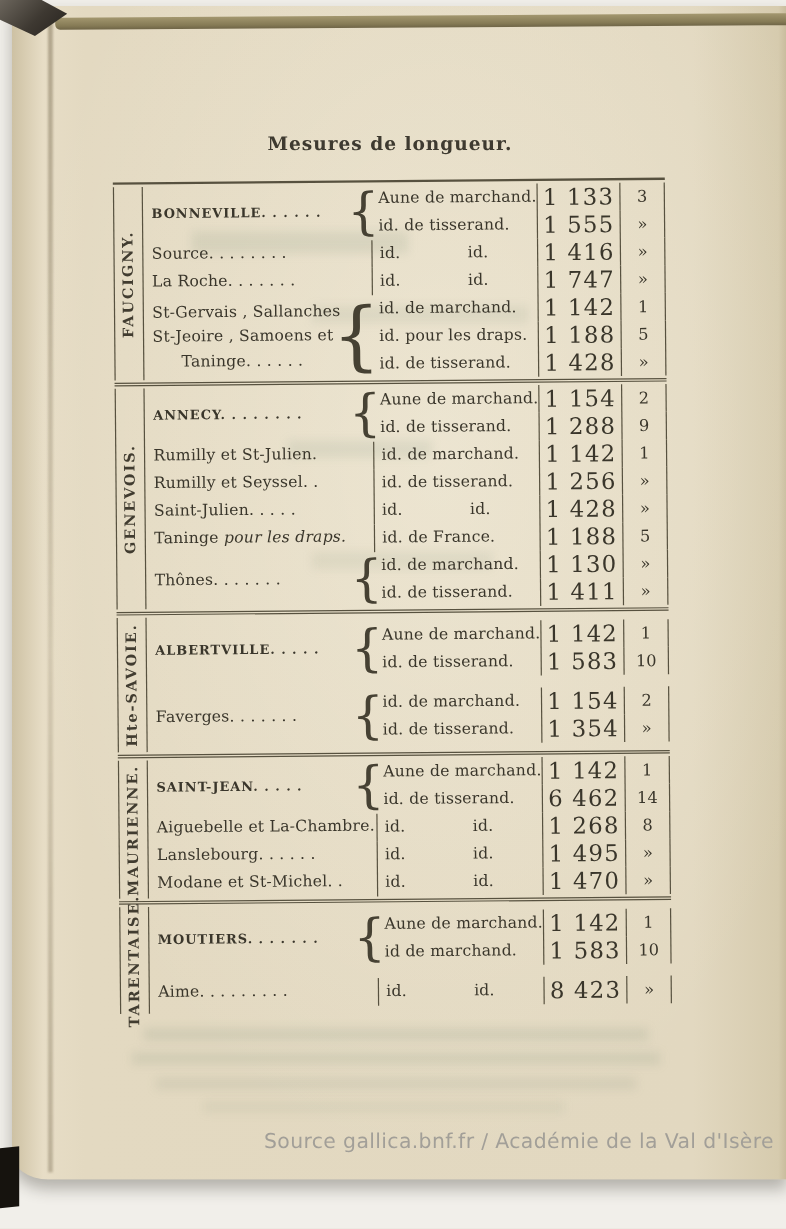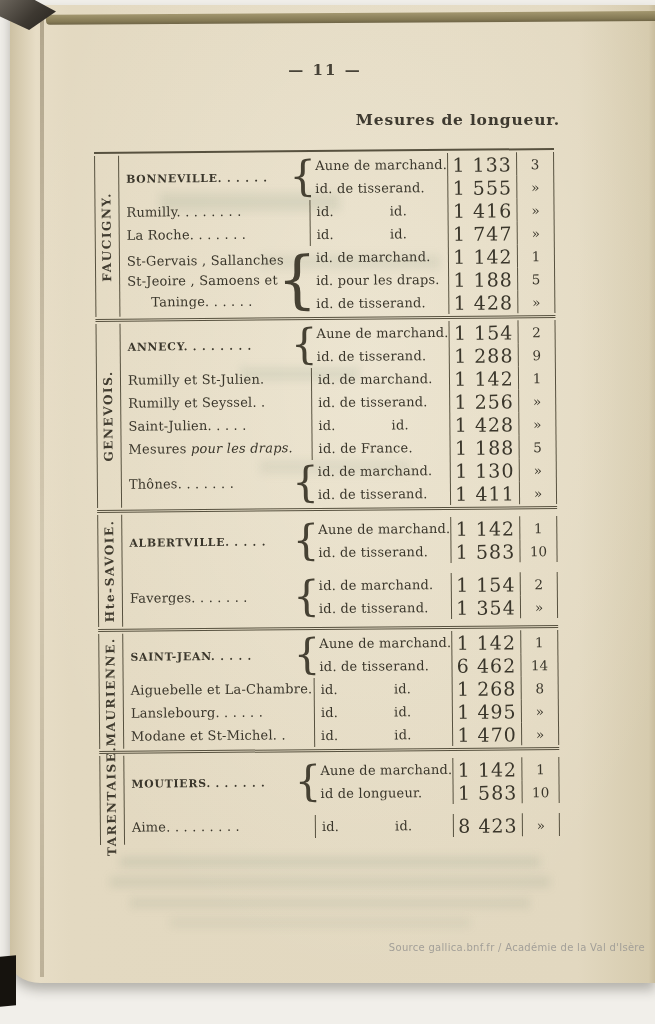--- a/index.html
+++ b/index.html
@@ -34,29 +34,29 @@
     background:linear-gradient(180deg,rgba(92,78,50,0.38),rgba(92,78,50,0.14) 55%,rgba(92,78,50,0.30));
     filter:blur(0.7px);
   }
   .tab{
     position:absolute;left:0;top:956px;width:16px;height:50px;
     background:#16130e;transform:skewY(-6deg);
   }
   .credit{
     position:absolute;right:10px;top:942px;
     font-family:"DejaVu Sans", sans-serif;
-    font-size:10px;color:#a29f98;letter-spacing:0.3px;
+    font-size:17px;color:#a29f98;letter-spacing:0.3px;
   }
   
   .pageno{
     position:absolute;left:80px;width:470px;top:56px;text-align:center;
     font-size:15px;font-weight:700;color:#474237;letter-spacing:2px;
   }
   .title{
-    position:absolute;left:80px;width:470px;top:105px;text-align:right;
+    position:absolute;left:80px;width:470px;top:105px;text-align:center;
     font-size:15.5px;font-weight:700;color:#3e3a30;letter-spacing:0.8px;
   }
   
   .table{
     position:absolute;left:84px;top:147px;width:460px;
     color:#3a362b;
     transform:rotate(-0.5deg);transform-origin:left top;
   }
   .section{display:flex;align-items:stretch;padding:2px 0;}
   .table .section:first-child{border-top:2px solid #57513f;}
@@ -121,21 +121,20 @@
 
     <div class="sm sm1"></div>
     <div class="sm sm2"></div>
     <div class="sm sm3"></div>
     <div class="sm sm4"></div>
     <div class="sm sm5"></div>
     <div class="sm sm6"></div>
     <div class="sm sm7"></div>
     <div class="sm sm8"></div>
 
-    <div class="pageno">— 11 —</div>
     <div class="title">Mesures de longueur.</div>
 
     <div class="table">
         <div class="section">
           <div class="region-cell">
             <div class="region-label">FAUCIGNY.</div>
           </div>
           <div class="entries">
             <div class="entry has-brace">
               <div class="town-cell">
@@ -154,21 +153,21 @@
                   <div class="measure-cell">
                     <span class="m-left">id. de tisserand.</span>
                   </div>
                   <div class="v1-cell">1 555</div>
                   <div class="v2-cell">»</div>
                 </div>
               </div>
             </div>
             <div class="entry no-brace">
               <div class="town-cell">
-                <div class="town-line"><span class="seg plain">Rumilly. . . . . . . .</span></div>
+                <div class="town-line"><span class="seg plain">Source. . . . . . . .</span></div>
               </div>
               <div class="rows-col">
                 <div class="mrow">
                   <div class="measure-cell">
                     <span class="m-left">id.</span>
                     <span class="m-right">id.</span>
                   </div>
                   <div class="v1-cell">1 416</div>
                   <div class="v2-cell">»</div>
                 </div>
@@ -287,21 +286,21 @@
                     <span class="m-left">id.</span>
                     <span class="m-right">id.</span>
                   </div>
                   <div class="v1-cell">1 428</div>
                   <div class="v2-cell">»</div>
                 </div>
               </div>
             </div>
             <div class="entry no-brace">
               <div class="town-cell">
-                <div class="town-line"><span class="seg plain">Mesures </span><span class="seg italic">pour les draps.</span></div>
+                <div class="town-line"><span class="seg plain">Taninge </span><span class="seg italic">pour les draps.</span></div>
               </div>
               <div class="rows-col">
                 <div class="mrow">
                   <div class="measure-cell">
                     <span class="m-left">id. de France.</span>
                   </div>
                   <div class="v1-cell">1 188</div>
                   <div class="v2-cell">5</div>
                 </div>
               </div>
@@ -468,21 +467,21 @@
               <div class="rows-col">
                 <div class="mrow">
                   <div class="measure-cell">
                     <span class="m-left">Aune de marchand.</span>
                   </div>
                   <div class="v1-cell">1 142</div>
                   <div class="v2-cell">1</div>
                 </div>
                 <div class="mrow">
                   <div class="measure-cell">
-                    <span class="m-left">id de longueur.</span>
+                    <span class="m-left">id de marchand.</span>
                   </div>
                   <div class="v1-cell">1 583</div>
                   <div class="v2-cell">10</div>
                 </div>
               </div>
             </div>
             <div class="entry no-brace">
               <div class="town-cell">
                 <div class="town-line"><span class="seg plain">Aime. . . . . . . . .</span></div>
               </div>

